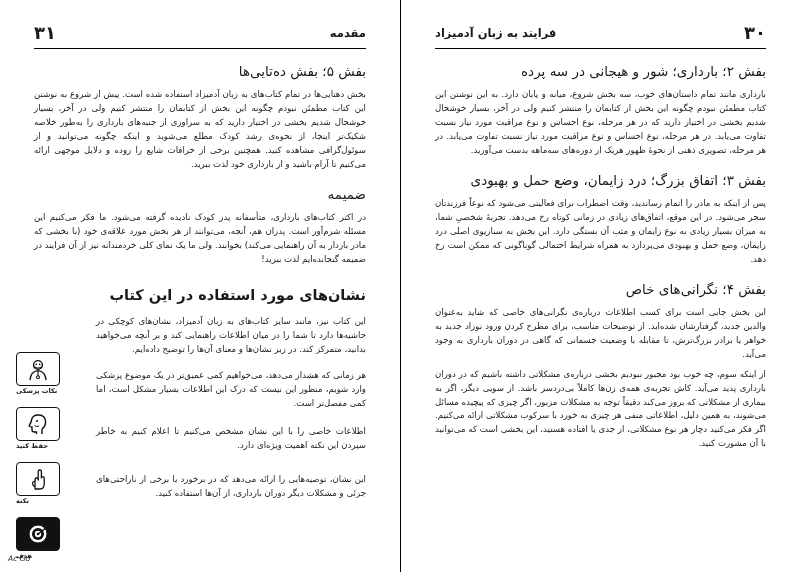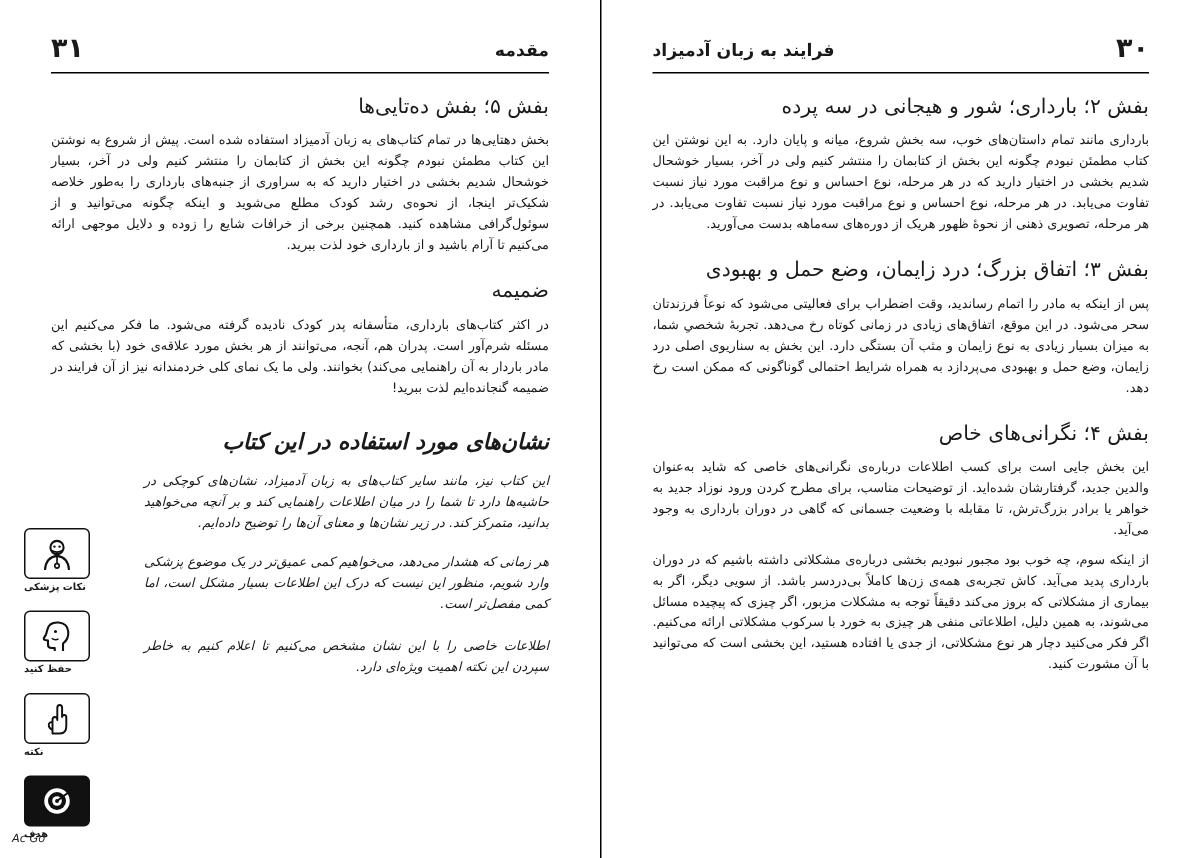--- a/index.html
+++ b/index.html
@@ -164,26 +164,27 @@
     <div class="section">
       <h2 class="heading">بفش ۵؛ بفش ده‌تایی‌ها</h2>
       <p class="body">بخش دهتایی‌ها در تمام کتاب‌های به زبان آدمیزاد استفاده شده است. پیش از شروع به نوشتن این کتاب مطمئن نبودم چگونه این بخش از کتابمان را منتشر کنیم ولی در آخر، بسیار خوشحال شدیم بخشی در اختیار دارید که به سراوری از جنبه‌های بارداری را به‌طور خلاصه شکیک‌تر اینجا، از نحوه‌ی رشد کودک مطلع می‌شوید و اینکه چگونه می‌توانید و از سوئول‌گرافی مشاهده کنید. همچنین برخی از خرافات شایع را زوده و دلایل موجهی ارائه می‌کنیم تا آرام باشید و از بارداری خود لذت ببرید.</p>
     </div>
 
     <div class="section">
       <h2 class="heading">ضمیمه</h2>
       <p class="body">در اکثر کتاب‌های بارداری، متأسفانه پدر کودک نادیده گرفته می‌شود. ما فکر می‌کنیم این مسئله شرم‌آور است. پدران هم، آنجه، می‌توانند از هر بخش مورد علاقه‌ی خود (با بخشی که مادر باردار به آن راهنمایی می‌کند) بخوانند. ولی ما یک نمای کلی خردمندانه نیز از آن فرایند در ضمیمه گنجانده‌ایم لذت ببرید!</p>
     </div>
 
-    <div class="section" style="margin-top:18px;font-style:italic;">
+    <div class="section" style="margin-top:18px;">
       <h2 class="big-heading">نشان‌های مورد استفاده در این کتاب</h2>
       <div style="padding-left:62px;">
         <p class="body">این کتاب نیز، مانند سایر کتاب‌های به زبان آدمیزاد، نشان‌های کوچکی در حاشیه‌ها دارد تا شما را در میان اطلاعات راهنمایی کند و بر آنچه می‌خواهید بدانید، متمرکز کند. در زیر نشان‌ها و معنای آن‌ها را توضیح داده‌ایم.</p>
         <p class="body" style="margin-top:12px;">هر زمانی که هشدار می‌دهد، می‌خواهیم کمی عمیق‌تر در یک موضوع پزشکی وارد شویم، منظور این نیست که درک این اطلاعات بسیار مشکل است، اما کمی مفصل‌تر است.</p>
         <p class="body" style="margin-top:14px;">اطلاعات خاصی را با این نشان مشخص می‌کنیم تا اعلام کنیم به خاطر سپردن این نکته اهمیت ویژه‌ای دارد.</p>
+        <p class="body" style="margin-top:20px;">این نشان، توصیه‌هایی را ارائه می‌دهد که در برخورد با برخی از ناراحتی‌های جزئی و مشکلات دیگر دوران بارداری، از آن‌ها استفاده کنید.</p>
       </div>
     </div>
 
     <div class="icons-col">
 
       <div class="icon-item">
         <div class="icon-box">
           <svg width="30" height="24" viewBox="0 0 30 24" aria-hidden="true">
             <circle cx="15" cy="8" r="4.4" fill="none" stroke="#111" stroke-width="1.4"></circle>
             <circle cx="13.3" cy="7.4" r="0.8" fill="#111"></circle>

